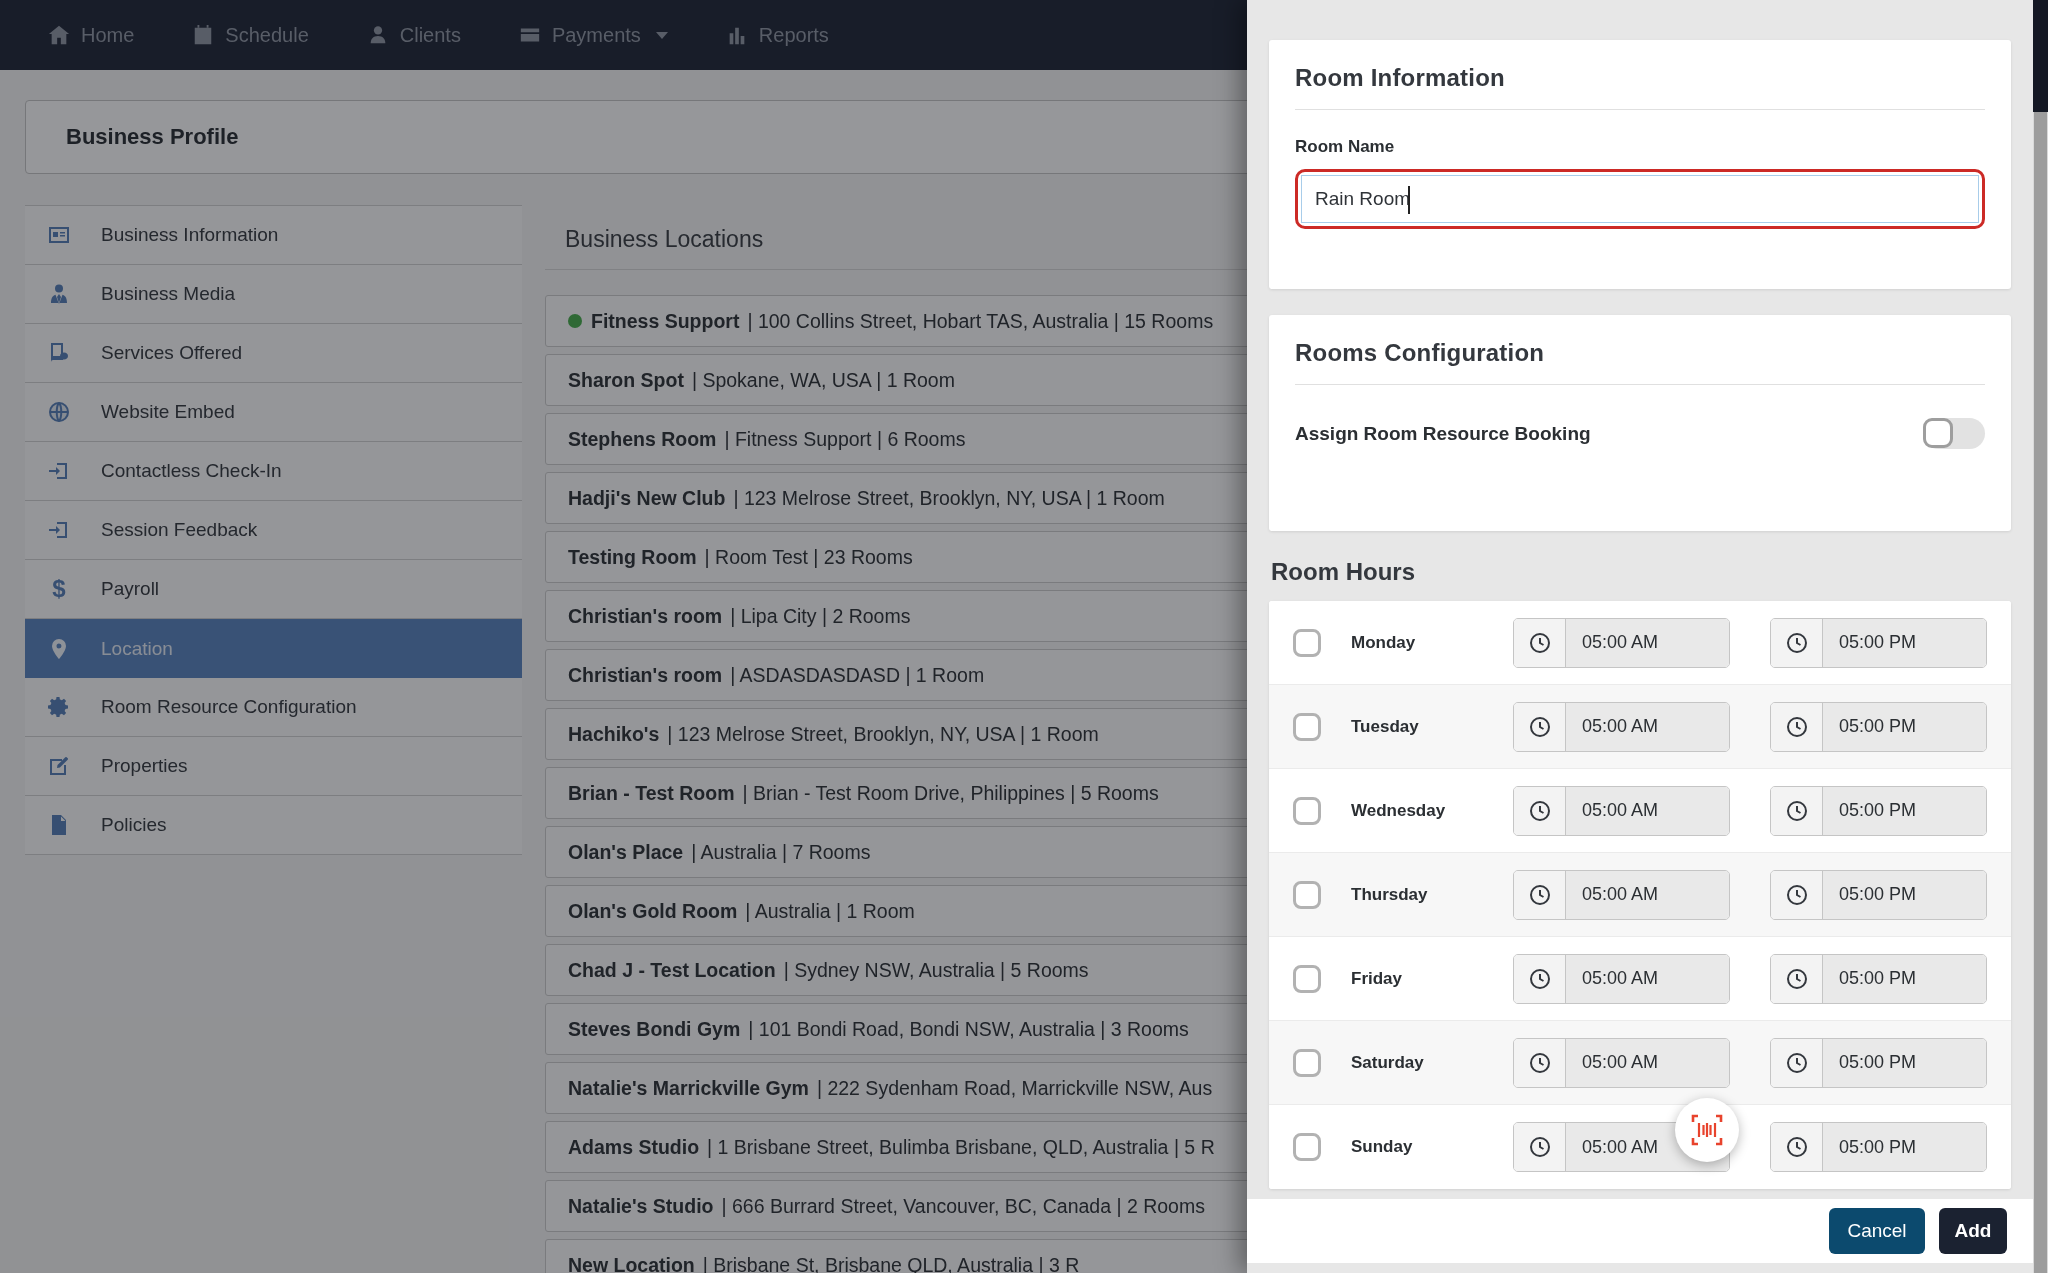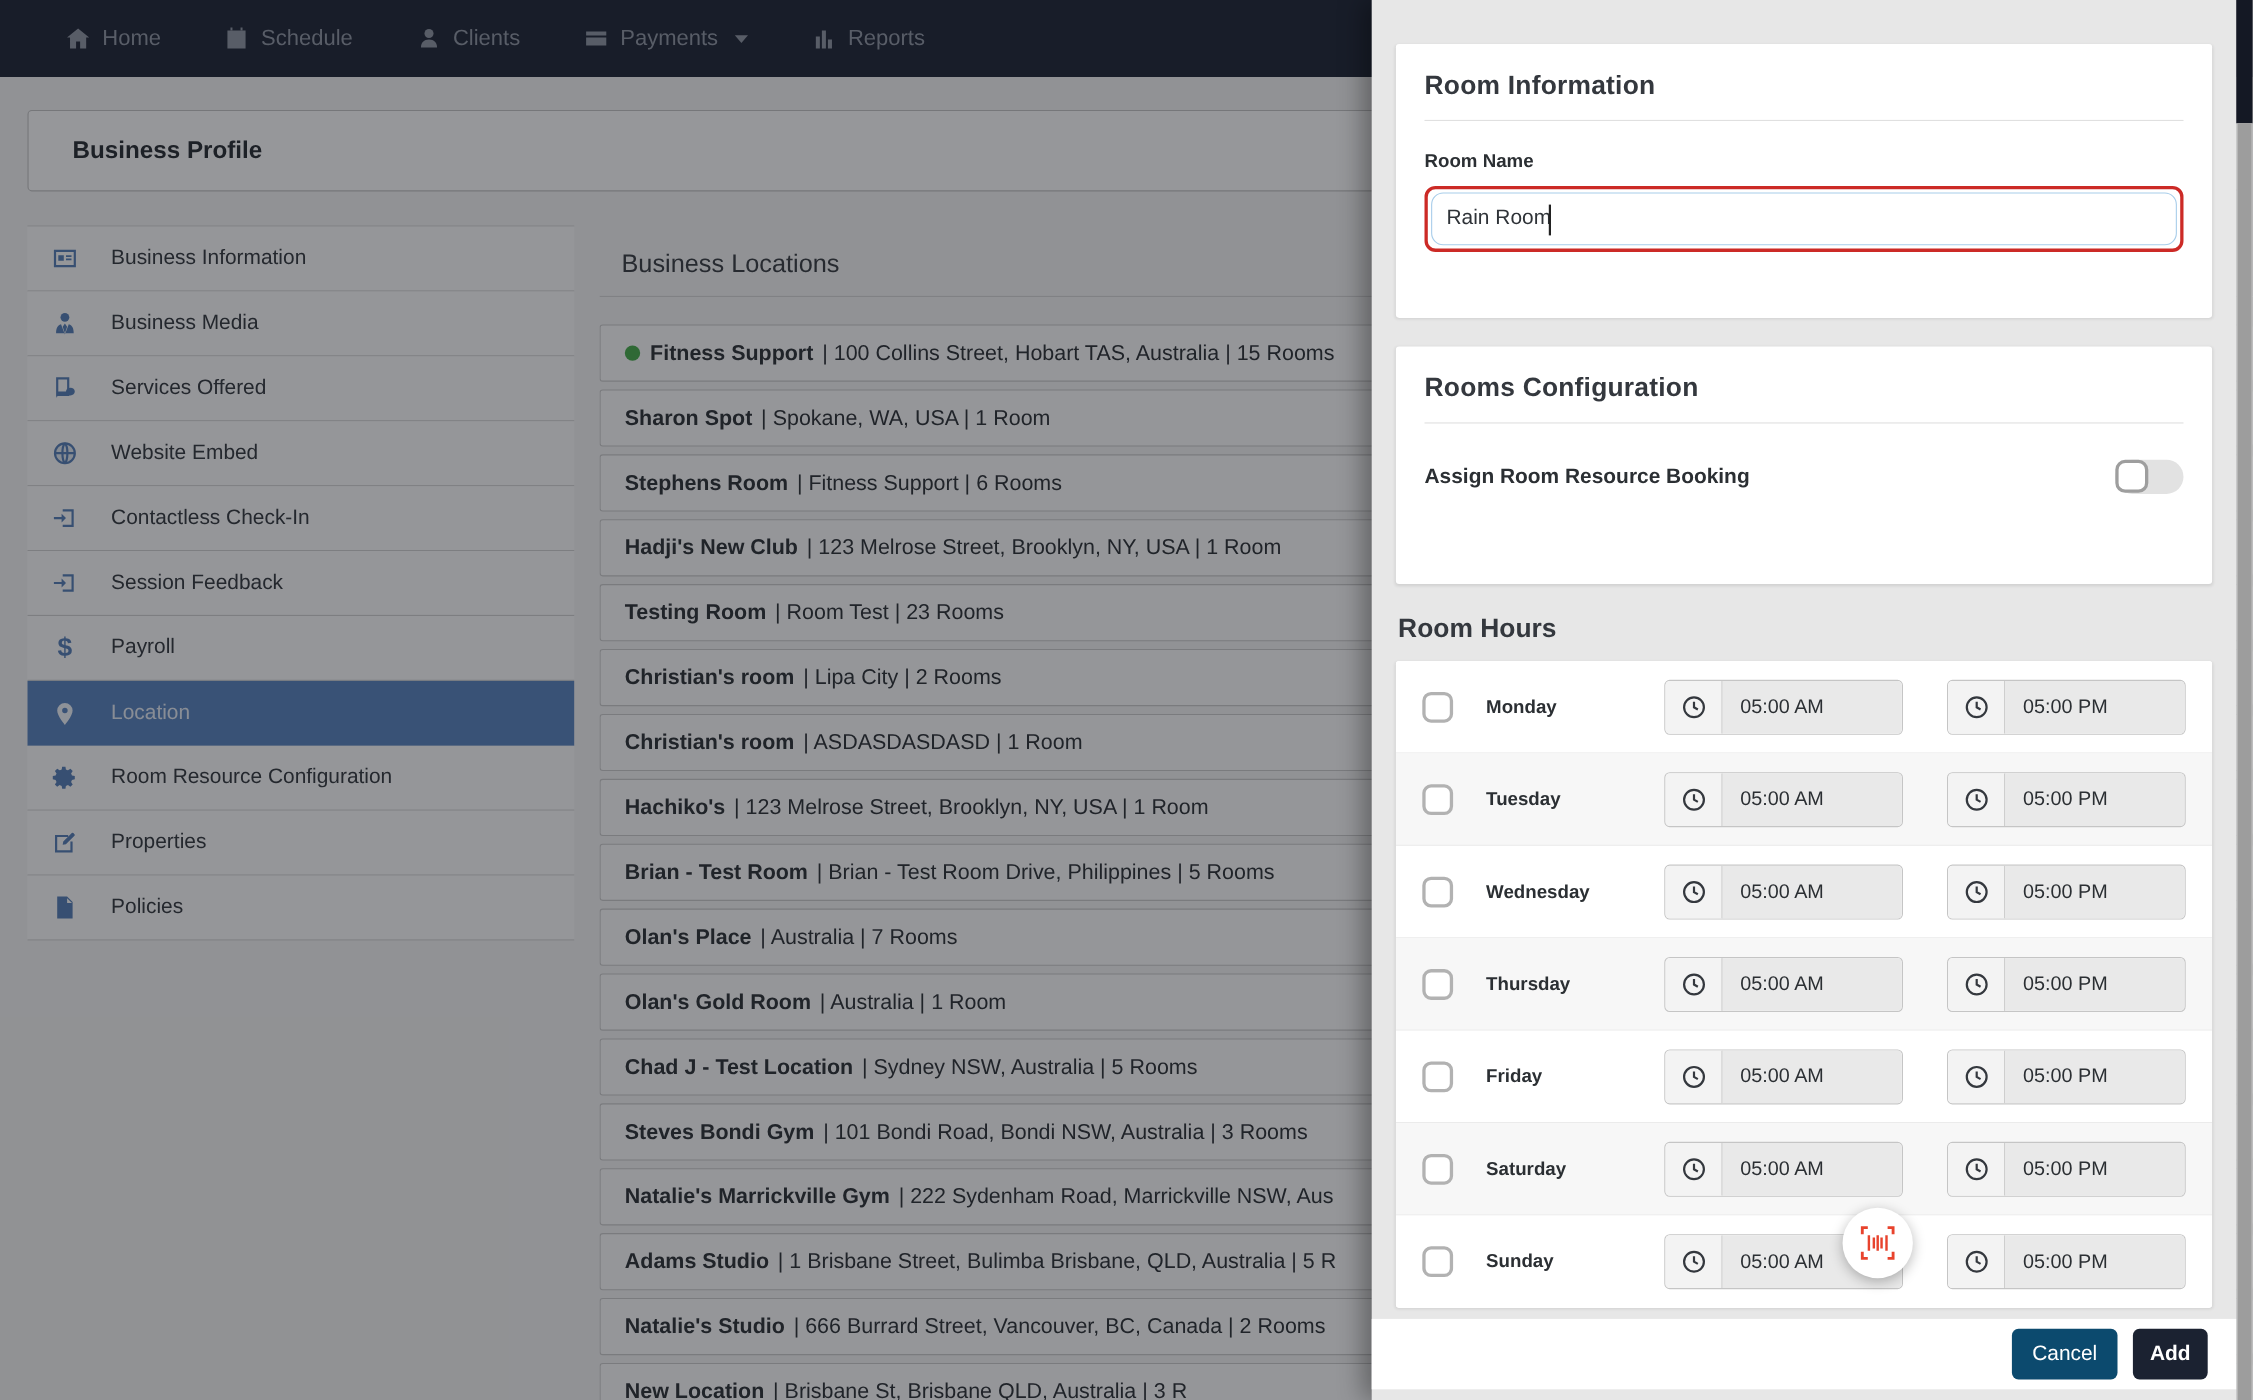--- a/index.html
+++ b/index.html
@@ -2,21 +2,21 @@
 <html><head>
 <meta charset="utf-8">
 <style>
   * { margin:0; padding:0; box-sizing:border-box; }
   html,body { background:#555; }
   body { font-family:"Liberation Sans", sans-serif; }
   .screen { position:relative; width:2048px; height:1273px; overflow:hidden; background:#f4f4f4; }
 
   
   .topnav { position:absolute; top:0; left:0; width:100%; height:70px; background:#252b3b;
-            display:flex; align-items:center; padding-left:60px; }
+            display:flex; align-items:center; padding-left:48px; }
   .nav-item { display:flex; align-items:center; gap:11px; color:#939aa6; font-size:20px;
               margin-right:58px; cursor:pointer; }
   .nav-item svg { width:22px; height:22px; fill:#939aa6; }
   .caret { width:0; height:0; border-left:6px solid transparent; border-right:6px solid transparent;
            border-top:7px solid #939aa6; margin-left:4px; }
 
   .header-bar { position:absolute; top:100px; left:25px; width:2010px; height:74px; background:#fdfdfd;
                 border:1px solid #c6c6c6; border-radius:4px; display:flex; align-items:center;
                 padding:12px 40px; }
   .header-bar .title { font-size:22px; font-weight:bold; color:#2e3237; }
@@ -53,21 +53,21 @@
                color:#ffffff; font-size:21px; font-weight:bold; display:flex; align-items:center;
                justify-content:center; cursor:pointer; line-height:1; }
 
   .modal-body { flex:1; padding:40px 22px 0 22px; overflow:hidden; }
   .card { background:#ffffff; border-radius:3px; box-shadow:0 1px 3px rgba(0,0,0,0.10); }
   .card.pad { padding:24px 26px; }
   .sec-h { font-size:24px; color:#34383e; font-weight:bold; letter-spacing:0.2px; }
   .sec-hr { border:none; border-top:1px solid #e0e0e0; margin:17px 0 0 0; }
   .fld-label { display:block; font-size:17px; font-weight:bold; color:#2b2f33; margin-top:27px; }
   .ring { border:3px solid #cc2a26; border-radius:10px; padding:3px; margin-top:12px; position:relative; }
-  .ring input { width:100%; height:48px; border:1px solid #a8cdea; border-radius:11px; font-size:19px;
+  .ring input { width:100%; height:48px; border:1px solid #a8cdea; border-radius:0; font-size:19px;
                 padding:0 13px; color:#2f3338; outline:none; font-family:"Liberation Sans",sans-serif; background:#fff; }
   .caret-bar { position:absolute; left:110px; top:14px; width:2px; height:28px; background:#222; }
   .card1-spacer { height:36px; }
 
   .card2 { margin-top:26px; }
   .cfg-row { display:flex; align-items:center; justify-content:space-between; margin-top:33px; }
   .cfg-label { font-size:19px; font-weight:bold; color:#2b2f33; }
   .toggle { width:62px; height:31px; border-radius:16px; background:#e2e2e2; position:relative; cursor:pointer; flex:none; }
   .knob { position:absolute; left:0; top:0; width:30px; height:30px; border-radius:9px; background:#ffffff;
           border:3px solid #9e9e9e; }

